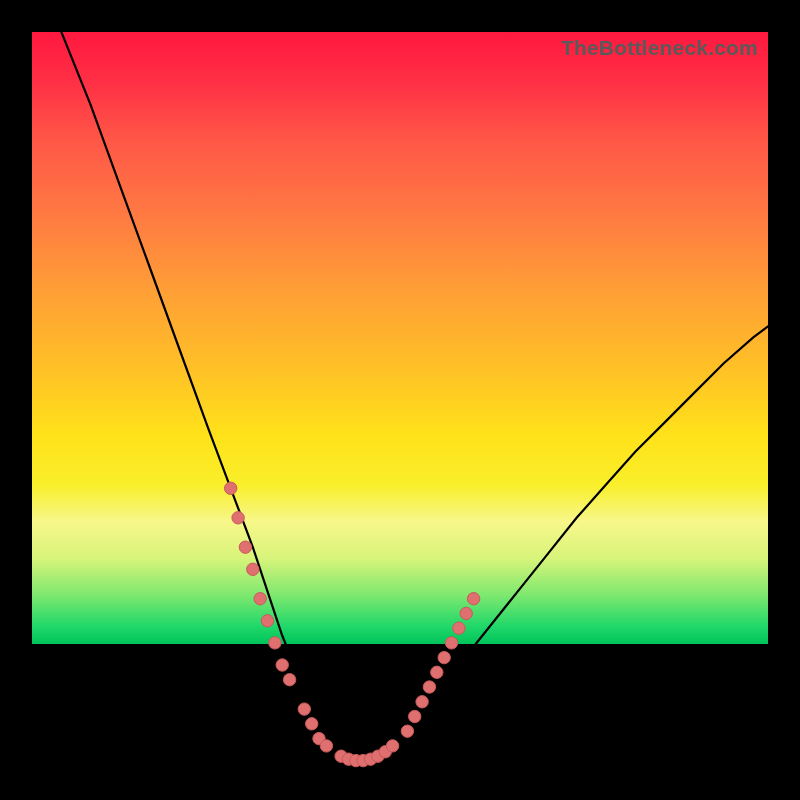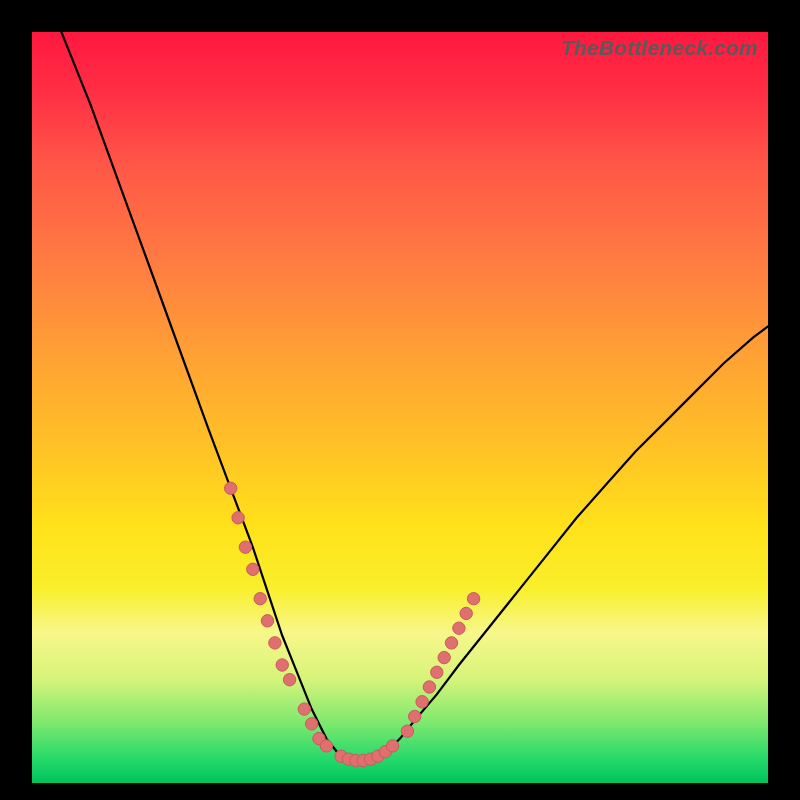--- a/index.html
+++ b/index.html
@@ -17,38 +17,37 @@
     top: 0;
     width: 800px;
     height: 800px;
     background: #000;
   }
   .plot {
     position: absolute;
     left: 32px;
     top: 32px;
     width: 736px;
-    height: 751px;
+    height: 612px;
     
     background: linear-gradient(to bottom,
       #ff183f 0%,
       #ff2f45 8%,
       #ff5847 18%,
       #ff7a42 30%,
       #ff9e36 42%,
       #ffc126 55%,
       #ffe21a 66%,
       #f9ef2a 74%,
       #f7f78a 80%,
       #d8f47a 86%,
       #7ee86f 92%,
       #22d86a 97%,
       #00c45a 100%
     );
-    font-style: italic;
   }
   .watermark {
     position: absolute;
     top: 4px;
     right: 10px;
     color: #5a5a5a;
     font-size: 21px;
     font-weight: 600;
     letter-spacing: 0.2px;
   }

